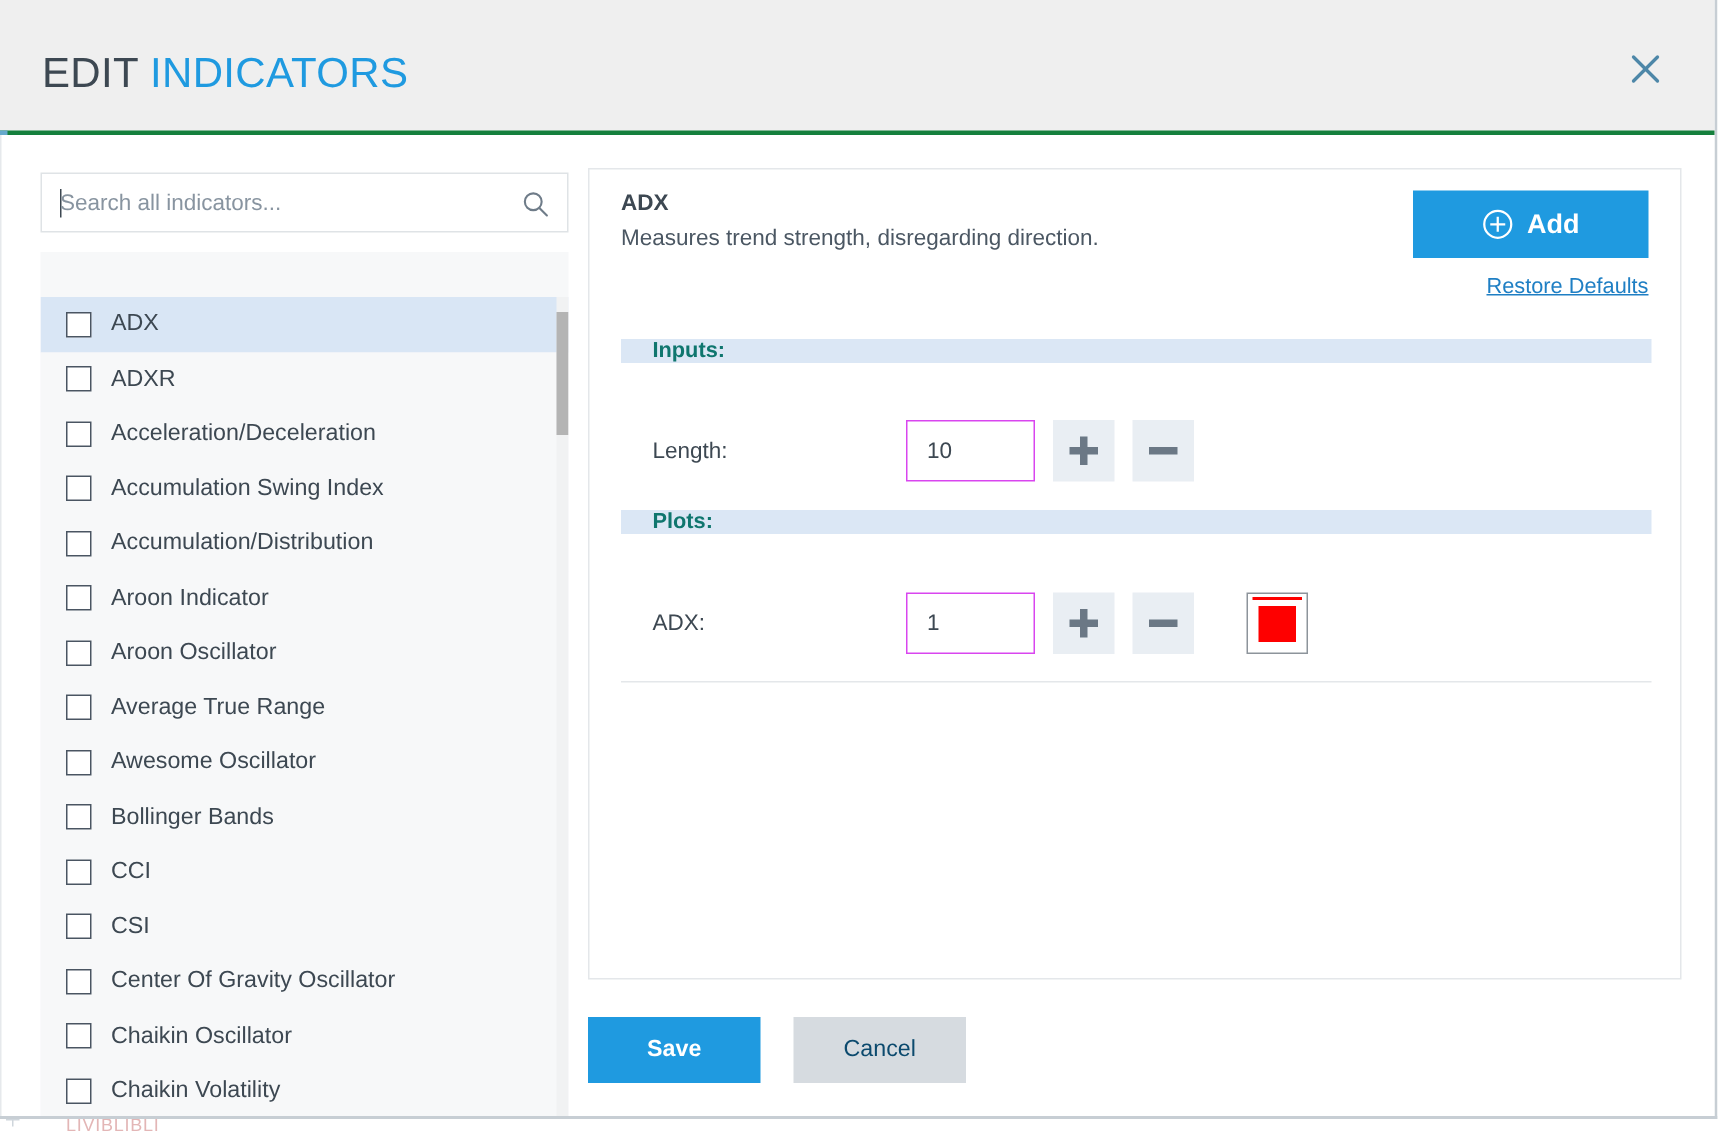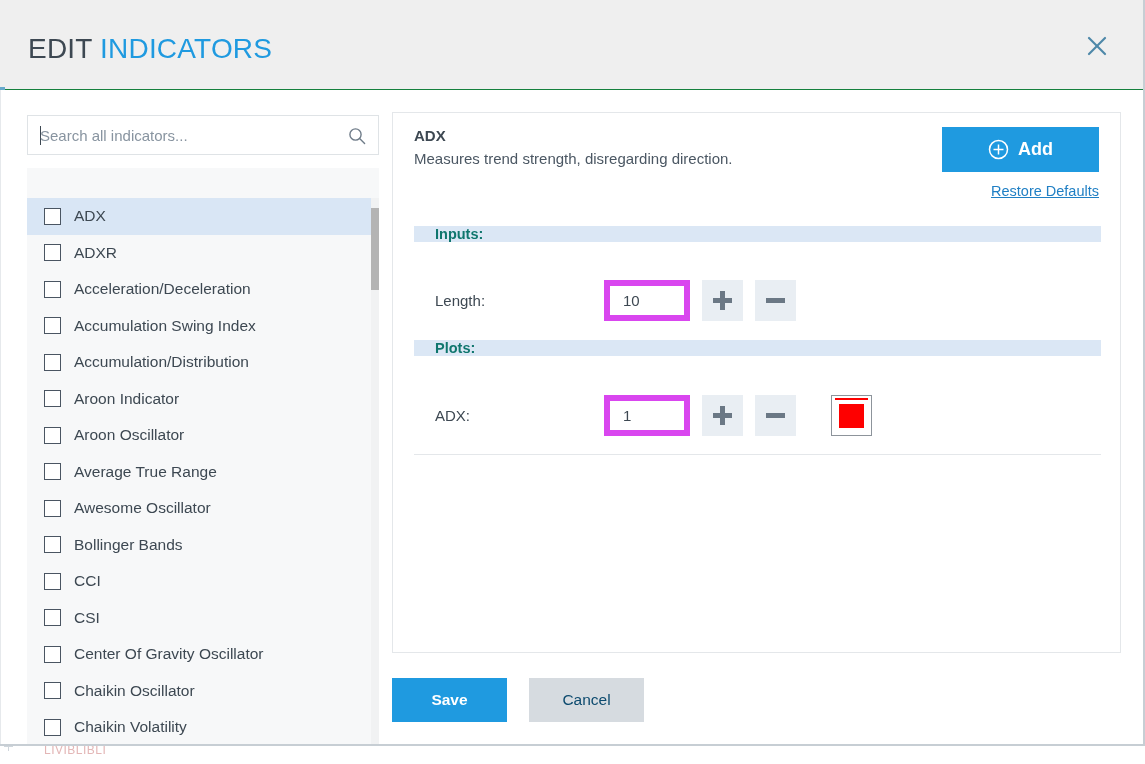--- a/index.html
+++ b/index.html
@@ -67,21 +67,21 @@
     border-bottom: 2px solid #c7ced4;
   }
 
   .modal-header {
     position: absolute;
     left: 0;
     top: 0;
     width: 1143px;
     height: 90px;
     background: #efefef;
-    border-bottom: 1px solid #15803d;
+    border-bottom: 3px solid #15803d;
   }
 
   .modal-title {
     position: absolute;
     left: 28px;
     top: 33px;
     font-size: 28px;
     font-weight: 400;
     letter-spacing: .2px;
     white-space: nowrap;
@@ -345,21 +345,21 @@
     width: 190px;
     padding-left: 21px;
     font-size: 15px;
     color: #3d4852;
     white-space: nowrap;
   }
 
   .param-input {
     width: 86px;
     height: 41px;
-    border: 6px solid #d946ef;
+    border: 1px solid #d946ef;
     background: #ffffff;
     font-family: "Liberation Sans", sans-serif;
     font-size: 15px;
     color: #3d4852;
     padding-left: 13px;
     outline: none;
   }
 
   .stepper {
     width: 41px;

